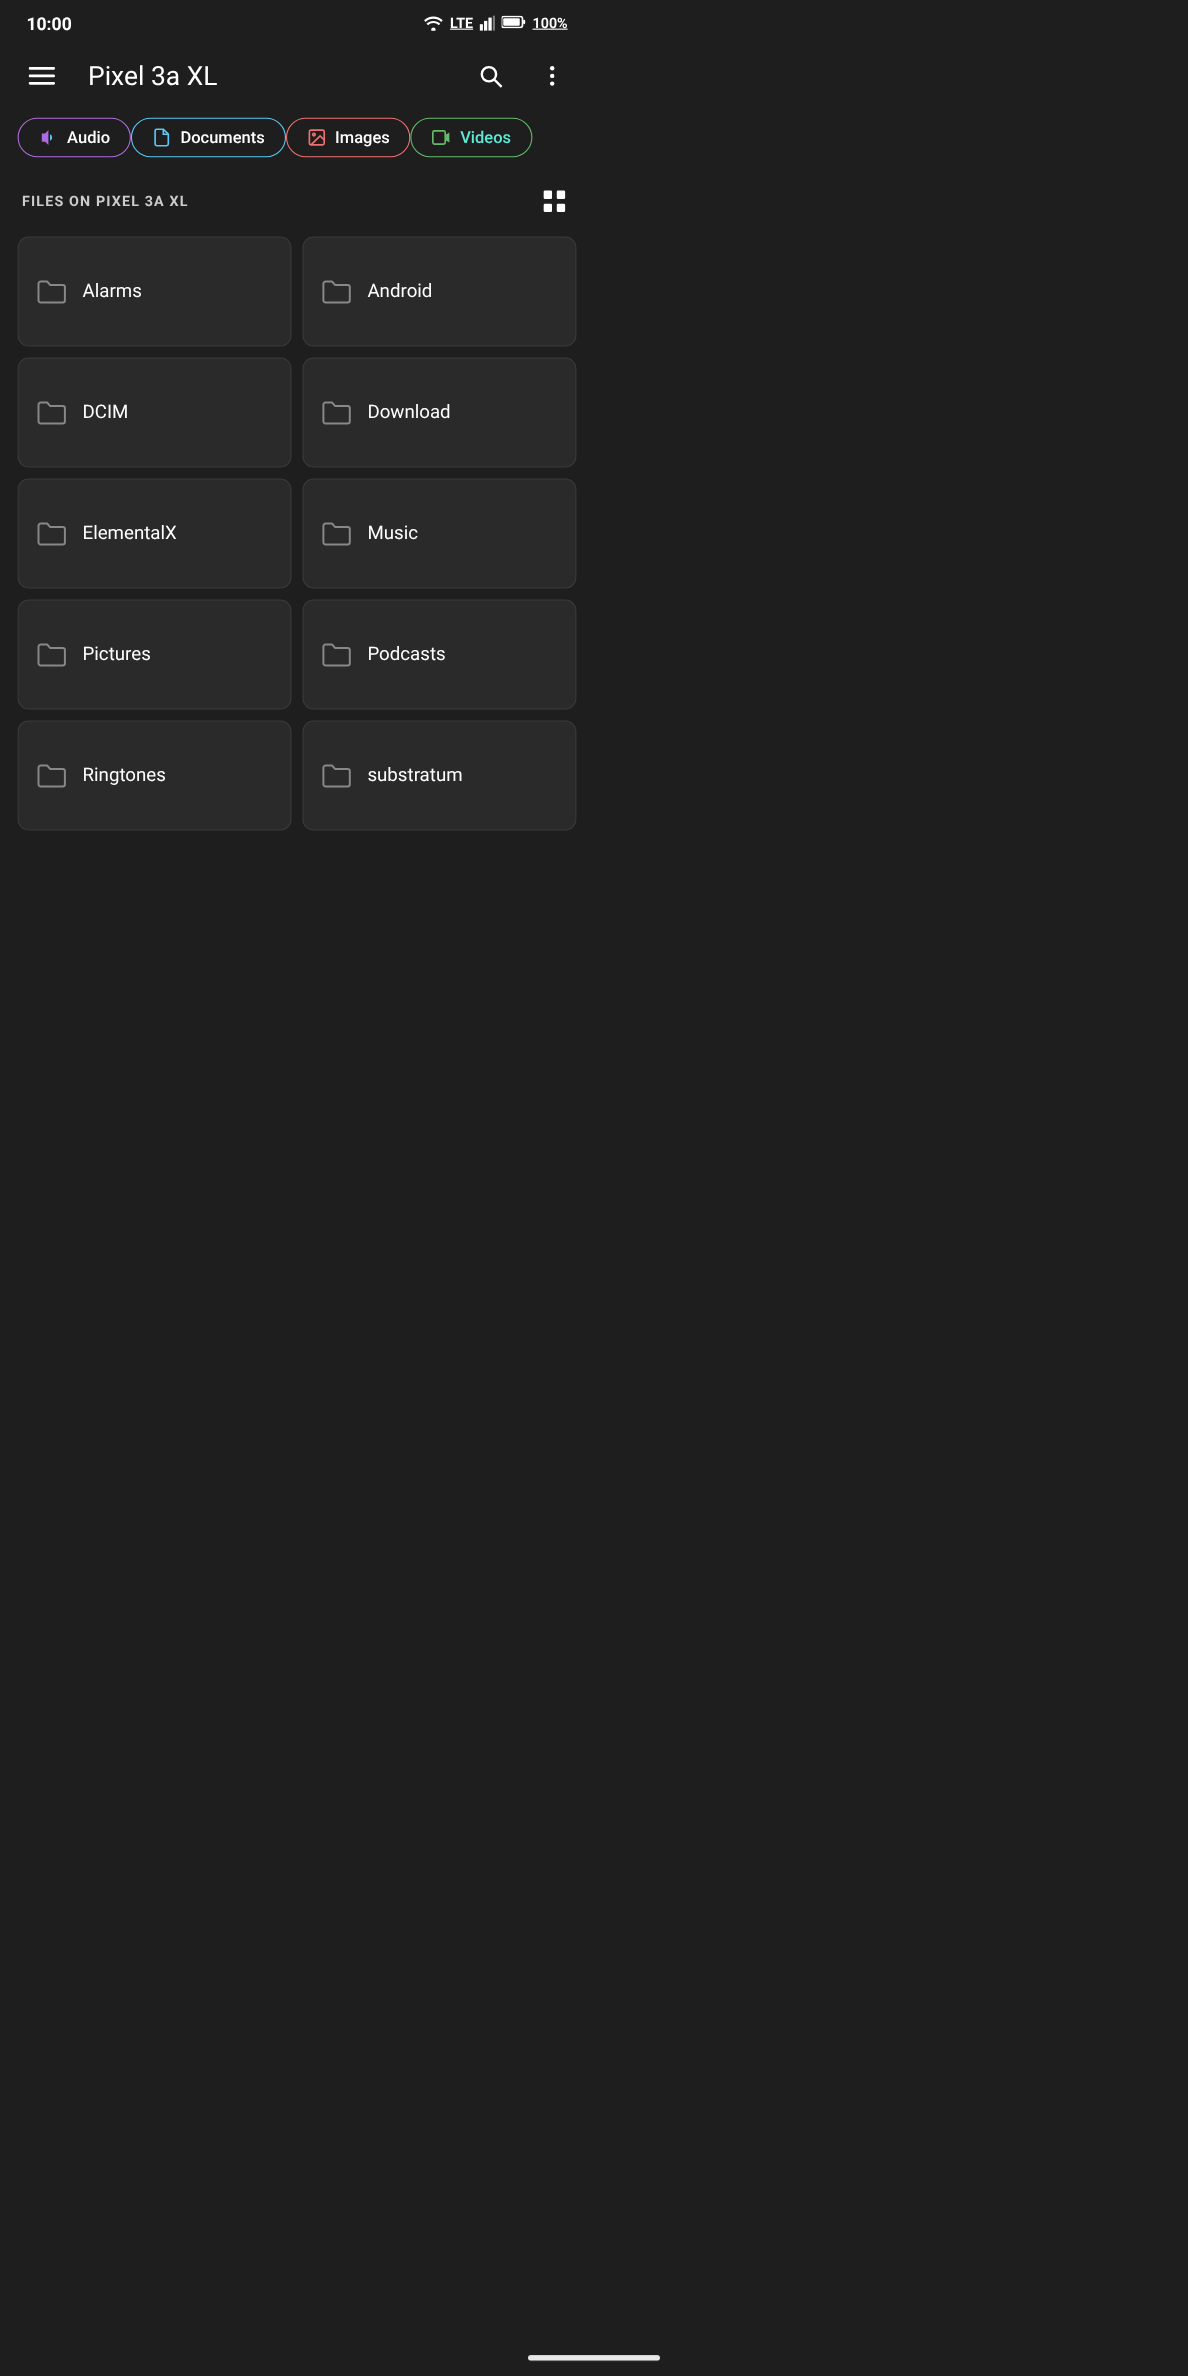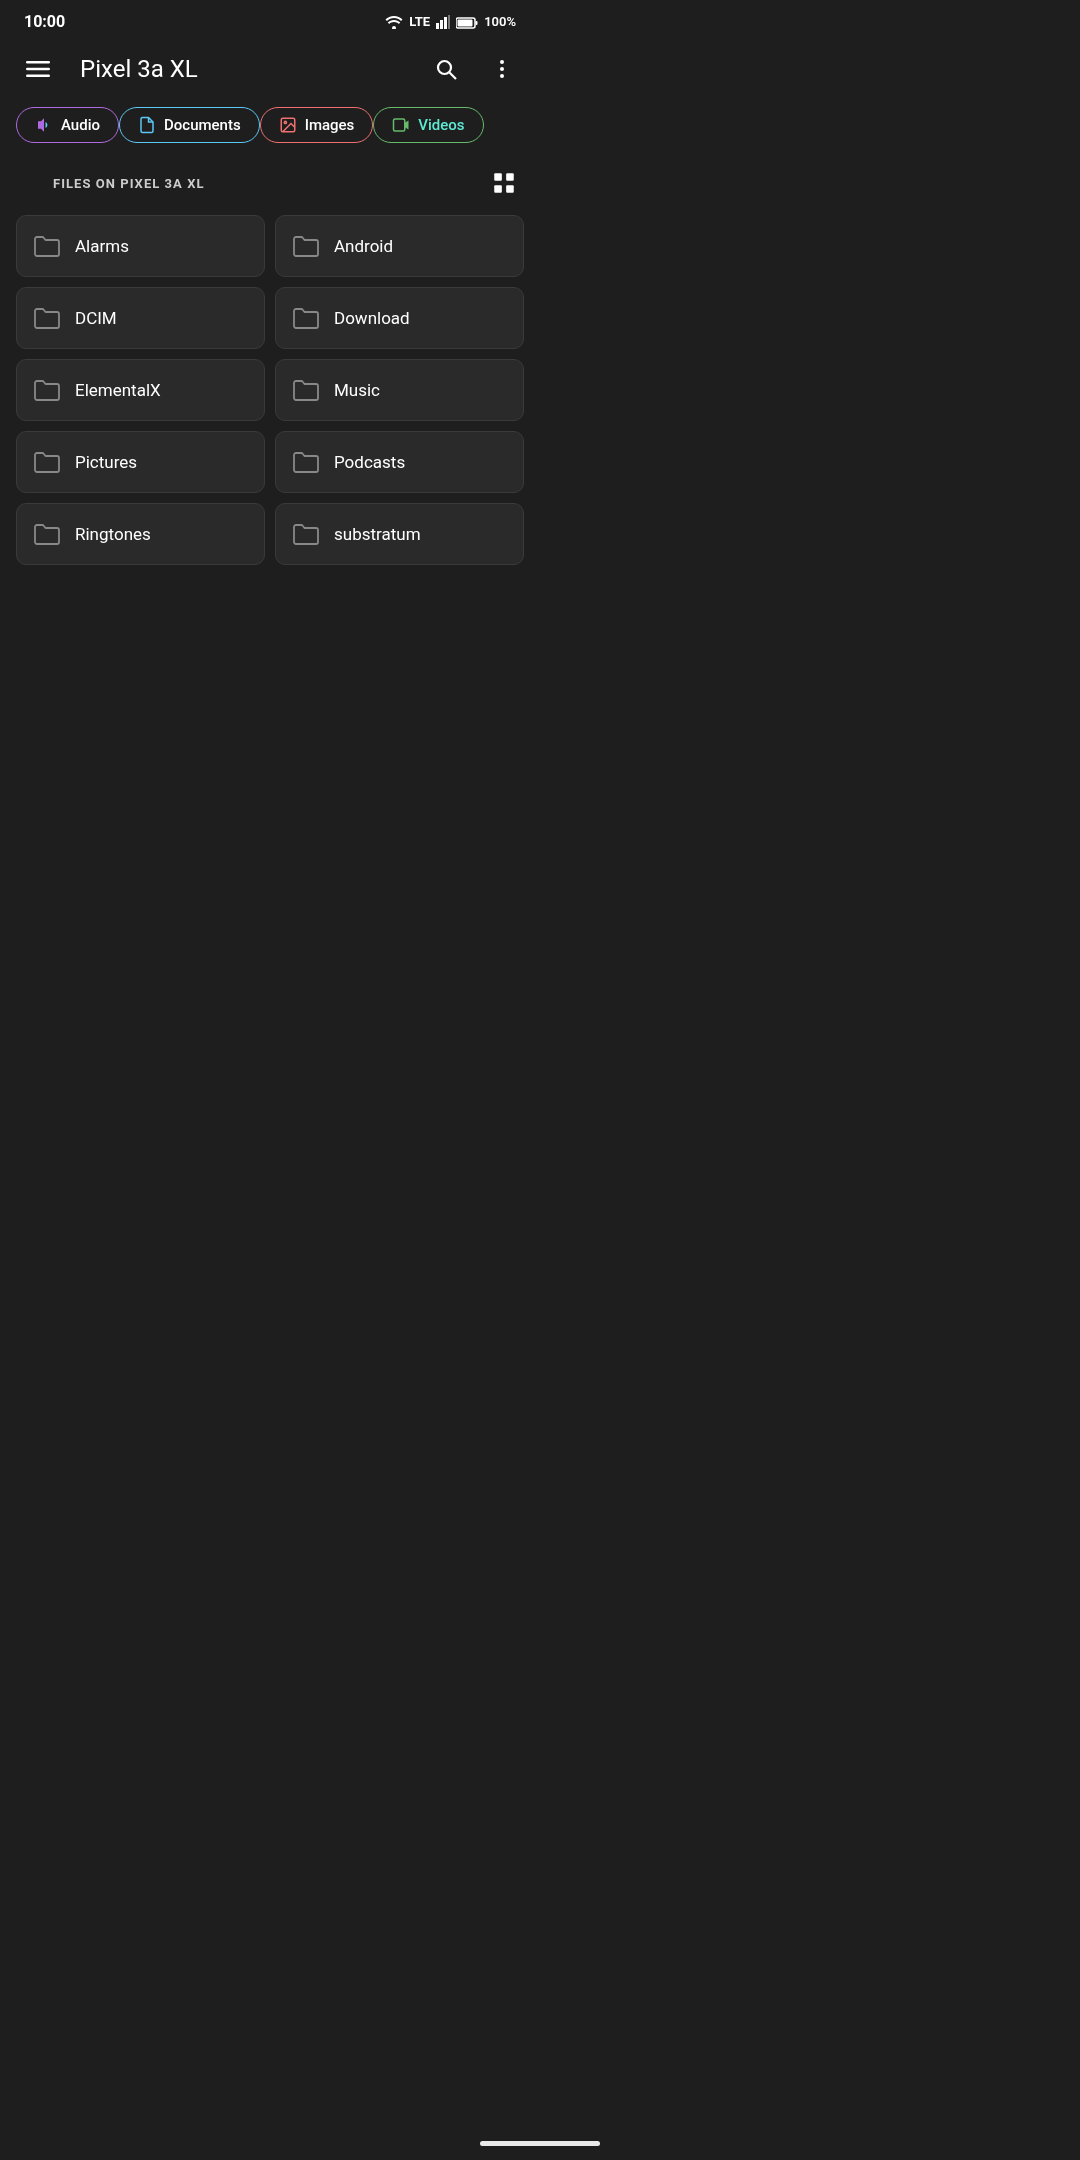--- a/index.html
+++ b/index.html
@@ -17,21 +17,21 @@
     
     .status-bar {
       display: flex;
       justify-content: space-between;
       align-items: center;
       padding: 12px 24px 8px;
       font-size: 15px;
       font-weight: 600;
     }
     .status-time { font-size: 16px; font-weight: 700; }
-    .status-icons { display: flex; align-items: flex-end; gap: 6px; font-size: 13px; }
+    .status-icons { display: flex; align-items: flex-start; gap: 6px; font-size: 13px; text-decoration: underline; }
 
     
     .app-bar {
       display: flex;
       align-items: center;
       padding: 8px 16px;
       gap: 12px;
     }
     .app-bar-title {
       flex: 1;
@@ -79,21 +79,20 @@
     .tab-chip-documents { border-color: #5bc8f5; color: #ffffff; }
     .tab-chip-images { border-color: #f07070; color: #ffffff; }
     .tab-chip-videos { border-color: #66bb6a; color: #5eead4; }
 
     
     .section-header {
       display: flex;
       justify-content: space-between;
       align-items: center;
       padding: 16px 20px 8px;
-      margin-left: 33px;
     }
     .section-title {
       font-size: 13px;
       font-weight: 700;
       color: #cccccc;
       letter-spacing: 0.08em;
     }
     .list-view-icon {
       width: 32px;
       height: 32px;
@@ -108,21 +107,21 @@
       display: grid;
       grid-template-columns: 1fr 1fr;
       gap: 10px;
       padding: 8px 16px 20px;
     }
 
     .folder-item {
       display: flex;
       align-items: center;
       gap: 14px;
-      padding: 16px 16px;
+      padding: 35px 16px;
       background: #2a2a2a;
       border: 1.5px solid #3a3a3a;
       border-radius: 10px;
       cursor: pointer;
       font-size: 17px;
       font-weight: 400;
       color: #ffffff;
     }
 
     .folder-icon {

